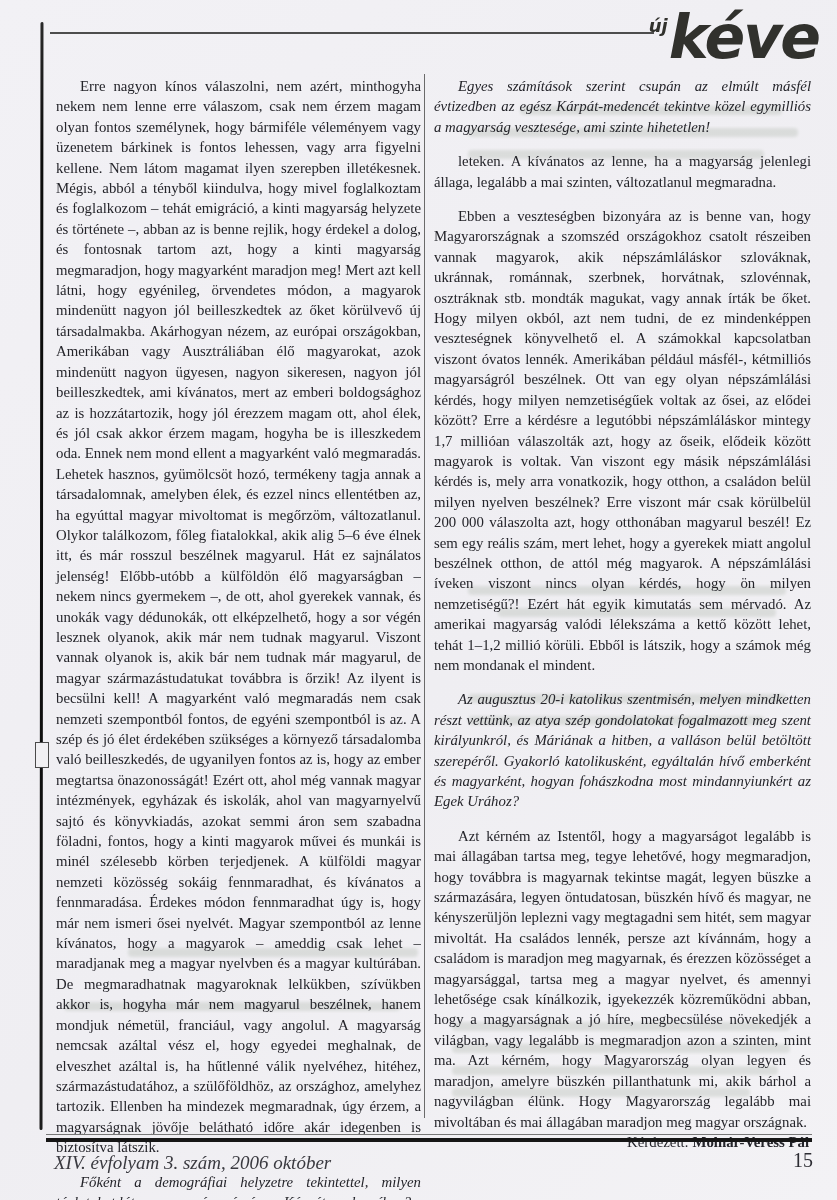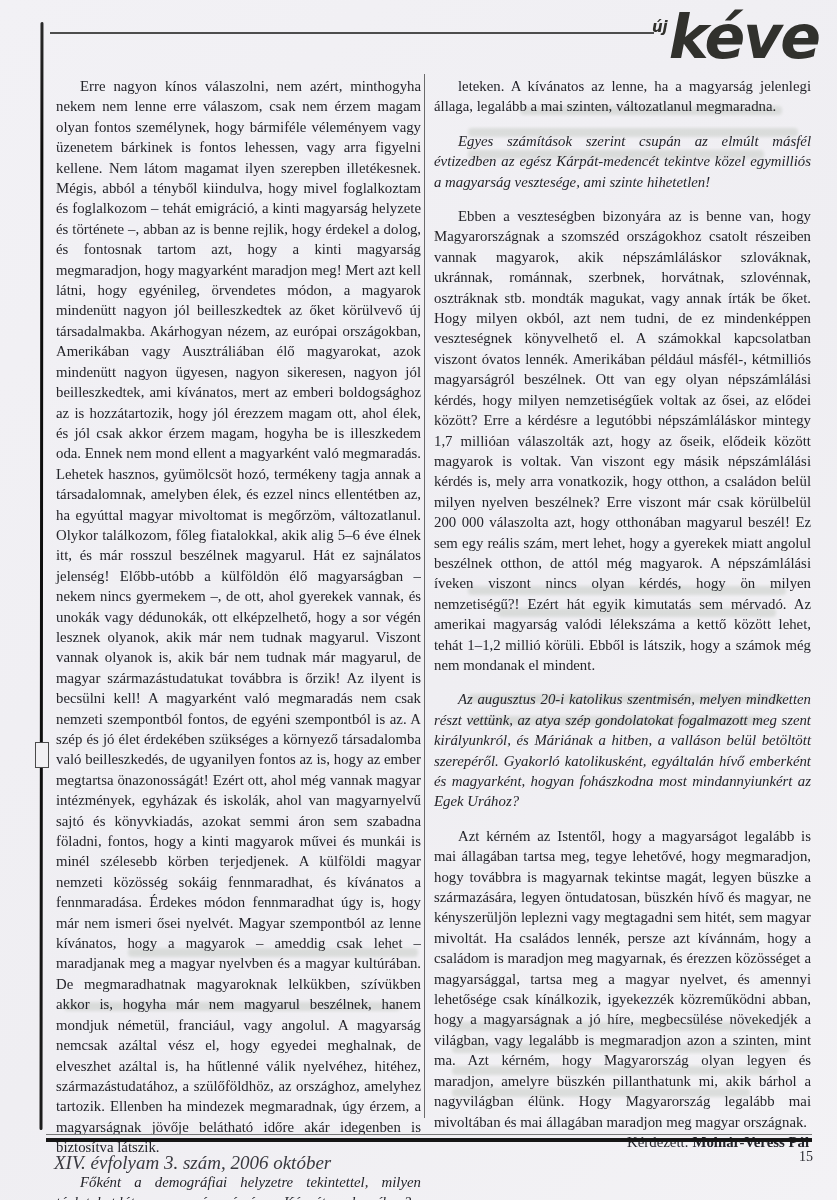--- a/index.html
+++ b/index.html
@@ -7,21 +7,21 @@
     position:relative; width:837px; height:1200px; margin:0 auto;
     background:linear-gradient(135deg,#f2f1f5 0%,#efeef2 55%,#f3f2f5 100%);
     overflow:hidden;
     font-family:"Liberation Serif", serif;
     color:#24242a;
   }
 
   
   .head-rule { position:absolute; left:50px; top:32px; width:604px; height:2px; background:#4d4d4d; }
   .logo { position:absolute; top:2px; right:18px; font-family:"DejaVu Sans", sans-serif; font-style:italic; font-weight:bold; color:#31312d; white-space:nowrap; }
-  .logo-prefix { font-size:15px; vertical-align:26px; letter-spacing:0; margin-right:1px; }
+  .logo-prefix { font-size:18px; vertical-align:26px; letter-spacing:0; margin-right:1px; }
   .logo-main { font-size:60px; letter-spacing:-2px; }
 
   
   .edge-line { position:absolute; left:40px; top:22px; width:3px; height:1108px;
     background:linear-gradient(#2a2a2a,#0c0c0c 12%,#101010 70%,#1d1d1d); border-radius:2px; transform:skewX(-0.05deg); }
   .edge-notch { position:absolute; left:35px; top:742px; width:12px; height:24px;
     background:#f1f0f3; border:1px solid #4a4a4a; }
   .ghost { position:absolute; height:9px; background:#aeb6ab; opacity:.32; filter:blur(1.6px); border-radius:4px; }
 
   
@@ -34,21 +34,21 @@
   .q { font-style:italic; }
   .col-divider { position:absolute; left:424px; top:74px; width:1px; height:1044px; background:#6a6a6a; }
 
   .byline { margin-top:16px; text-align:right; padding-right:2px; text-indent:0; }
   .byline .name { font-weight:bold; }
 
   
   .foot-rule-thin  { position:absolute; left:46px; top:1134px; width:766px; height:1px; background:#777; }
   .foot-rule-thick { position:absolute; left:46px; top:1138px; width:766px; height:4px; background:#161616; }
   .foot-issue { position:absolute; left:54px; top:1152px; font-style:italic; font-size:19px; color:#3a3a40; }
-  .foot-page  { position:absolute; right:24px; top:1149px; font-size:14px; color:#2c2c32; }
+  .foot-page  { position:absolute; right:24px; top:1149px; font-size:20px; color:#2c2c32; }
 </style>
 </head>
 <body>
 
 <div class="page">
 
   <div class="head-rule"></div>
   <div class="logo">
     <span class="logo-prefix">új</span><span class="logo-main">kéve</span>
   </div>
@@ -71,22 +71,22 @@
 
   <div class="col col-left">
       <p class="para">Erre nagyon kínos válaszolni, nem azért, minthogyha nekem nem lenne erre válaszom, csak nem érzem magam olyan fontos személynek, hogy bármiféle véleményem vagy üzenetem bárkinek is fontos lehessen, vagy arra figyelni kellene. Nem látom magamat ilyen szerepben illetékesnek. Mégis, abból a tényből kiindulva, hogy mivel foglalkoztam és foglalkozom – tehát emigráció, a kinti magyarság helyzete és története –, abban az is benne rejlik, hogy érdekel a dolog, és fontosnak tartom azt, hogy a kinti magyarság megmaradjon, hogy magyarként maradjon meg! Mert azt kell látni, hogy egyénileg, örvendetes módon, a magyarok mindenütt nagyon jól beilleszkedtek az őket körülvevő új társadalmakba. Akárhogyan nézem, az európai országokban, Amerikában vagy Ausztráliában élő magyarokat, azok mindenütt nagyon ügyesen, nagyon sikeresen, nagyon jól beilleszkedtek, ami kívánatos, mert az emberi boldogsághoz az is hozzátartozik, hogy jól érezzem magam ott, ahol élek, és jól csak akkor érzem magam, hogyha be is illeszkedem oda. Ennek nem mond ellent a magyarként való megmaradás. Lehetek hasznos, gyümölcsöt hozó, termékeny tagja annak a társadalomnak, amelyben élek, és ezzel nincs ellentétben az, ha egyúttal magyar mivoltomat is megőrzöm, változatlanul. Olykor találkozom, főleg fiatalokkal, akik alig 5–6 éve élnek itt, és már rosszul beszélnek magyarul. Hát ez sajnálatos jelenség! Előbb-utóbb a külföldön élő magyarságban – nekem nincs gyermekem –, de ott, ahol gyerekek vannak, és unokák vagy dédunokák, ott elképzelhető, hogy a sor végén lesznek olyanok, akik már nem tudnak magyarul. Viszont vannak olyanok is, akik bár nem tudnak már magyarul, de magyar származástudatukat továbbra is őrzik! Az ilyent is becsülni kell! A magyarként való megmaradás nem csak nemzeti szempontból fontos, de egyéni szempontból is az. A szép és jó élet érdekében szükséges a környező társadalomba való beilleszkedés, de ugyanilyen fontos az is, hogy az ember megtartsa önazonosságát! Ezért ott, ahol még vannak magyar intézmények, egyházak és iskolák, ahol van magyarnyelvű sajtó és könyvkiadás, azokat semmi áron sem szabadna föladni, fontos, hogy a kinti magyarok művei és munkái is minél szélesebb körben terjedjenek. A külföldi magyar nemzeti közösség sokáig fennmaradhat, és kívánatos a fennmaradása. Érdekes módon fennmaradhat úgy is, hogy már nem ismeri ősei nyelvét. Magyar szempontból az lenne kívánatos, hogy a magyarok – ameddig csak lehet – maradjanak meg a magyar nyelvben és a magyar kultúrában. De megmaradhatnak magyaroknak lelkükben, szívükben akkor is, hogyha már nem magyarul beszélnek, hanem mondjuk németül, franciául, vagy angolul. A magyarság nemcsak azáltal vész el, hogy egyedei meghalnak, de elveszhet azáltal is, ha hűtlenné válik nyelvéhez, hitéhez, származástudatához, a szülőföldhöz, az országhoz, amelyhez tartozik. Ellenben ha mindezek megmaradnak, úgy érzem, a magyarságnak jövője belátható időre akár idegenben is biztosítva látszik.</p>
       <p class="para q">Főként a demográfiai helyzetre tekintettel, milyen távlatokat lát a magyarság számára a Kárpát-medencében?</p>
     </div>
 
   <div class="col-divider"></div>
 
   <div class="col col-right">
     <div>
+        <p class="para q">Egyes számítások szerint csupán az elmúlt másfél évtizedben az egész Kárpát-medencét tekintve közel egymilliós a magyarság vesztesége, ami szinte hihetetlen!</p>
         <p class="para">leteken. A kívánatos az lenne, ha a magyarság jelenlegi állaga, legalább a mai szinten, változatlanul megmaradna.</p>
-        <p class="para q">Egyes számítások szerint csupán az elmúlt másfél évtizedben az egész Kárpát-medencét tekintve közel egymilliós a magyarság vesztesége, ami szinte hihetetlen!</p>
         <p class="para">Ebben a veszteségben bizonyára az is benne van, hogy Magyarországnak a szomszéd országokhoz csatolt részeiben vannak magyarok, akik népszámláláskor szlováknak, ukránnak, románnak, szerbnek, horvátnak, szlovénnak, osztráknak stb. mondták magukat, vagy annak írták be őket. Hogy milyen okból, azt nem tudni, de ez mindenképpen veszteségnek könyvelhető el. A számokkal kapcsolatban viszont óvatos lennék. Amerikában például másfél-, kétmilliós magyarságról beszélnek. Ott van egy olyan népszámlálási kérdés, hogy milyen nemzetiségűek voltak az ősei, az elődei között? Erre a kérdésre a legutóbbi népszámláláskor mintegy 1,7 millióan válaszolták azt, hogy az őseik, elődeik között magyarok is voltak. Van viszont egy másik népszámlálási kérdés is, mely arra vonatkozik, hogy otthon, a családon belül milyen nyelven beszélnek? Erre viszont már csak körülbelül 200 000 válaszolta azt, hogy otthonában magyarul beszél! Ez sem egy reális szám, mert lehet, hogy a gyerekek miatt angolul beszélnek otthon, de attól még magyarok. A népszámlálási íveken viszont nincs olyan kérdés, hogy ön milyen nemzetiségű?! Ezért hát egyik kimutatás sem mérvadó. Az amerikai magyarság valódi lélekszáma a kettő között lehet, tehát 1–1,2 millió körüli. Ebből is látszik, hogy a számok még nem mondanak el mindent.</p>
         <p class="para q">Az augusztus 20-i katolikus szentmisén, melyen mindketten részt vettünk, az atya szép gondolatokat fogalmazott meg szent királyunkról, és Máriának a hitben, a valláson belül betöltött szerepéről. Gyakorló katolikusként, egyáltalán hívő emberként és magyarként, hogyan fohászkodna most mindannyiunkért az Egek Urához?</p>
         <p class="para">Azt kérném az Istentől, hogy a magyarságot legalább is mai állagában tartsa meg, tegye lehetővé, hogy megmaradjon, hogy továbbra is magyarnak tekintse magát, legyen büszke a származására, legyen öntudatosan, büszkén hívő és magyar, ne kényszerüljön leplezni vagy megtagadni sem hitét, sem magyar mivoltát. Ha családos lennék, persze azt kívánnám, hogy a családom is maradjon meg magyarnak, és érezzen közösséget a magyarsággal, tartsa meg a magyar nyelvet, és amennyi lehetősége csak kínálkozik, igyekezzék közreműködni abban, hogy a magyarságnak a jó híre, megbecsülése növekedjék a világban, vagy legalább is megmaradjon azon a szinten, mint ma. Azt kérném, hogy Magyarország olyan legyen és maradjon, amelyre büszkén pillanthatunk mi, akik bárhol a nagyvilágban élünk. Hogy Magyarország legalább mai mivoltában és mai állagában maradjon meg magyar országnak.</p>
       </div>
     <p class="byline">
       <span>Kérdezett:</span>
       <span class="name">Molnár-Veress Pál</span>
     </p>
   </div>
 

